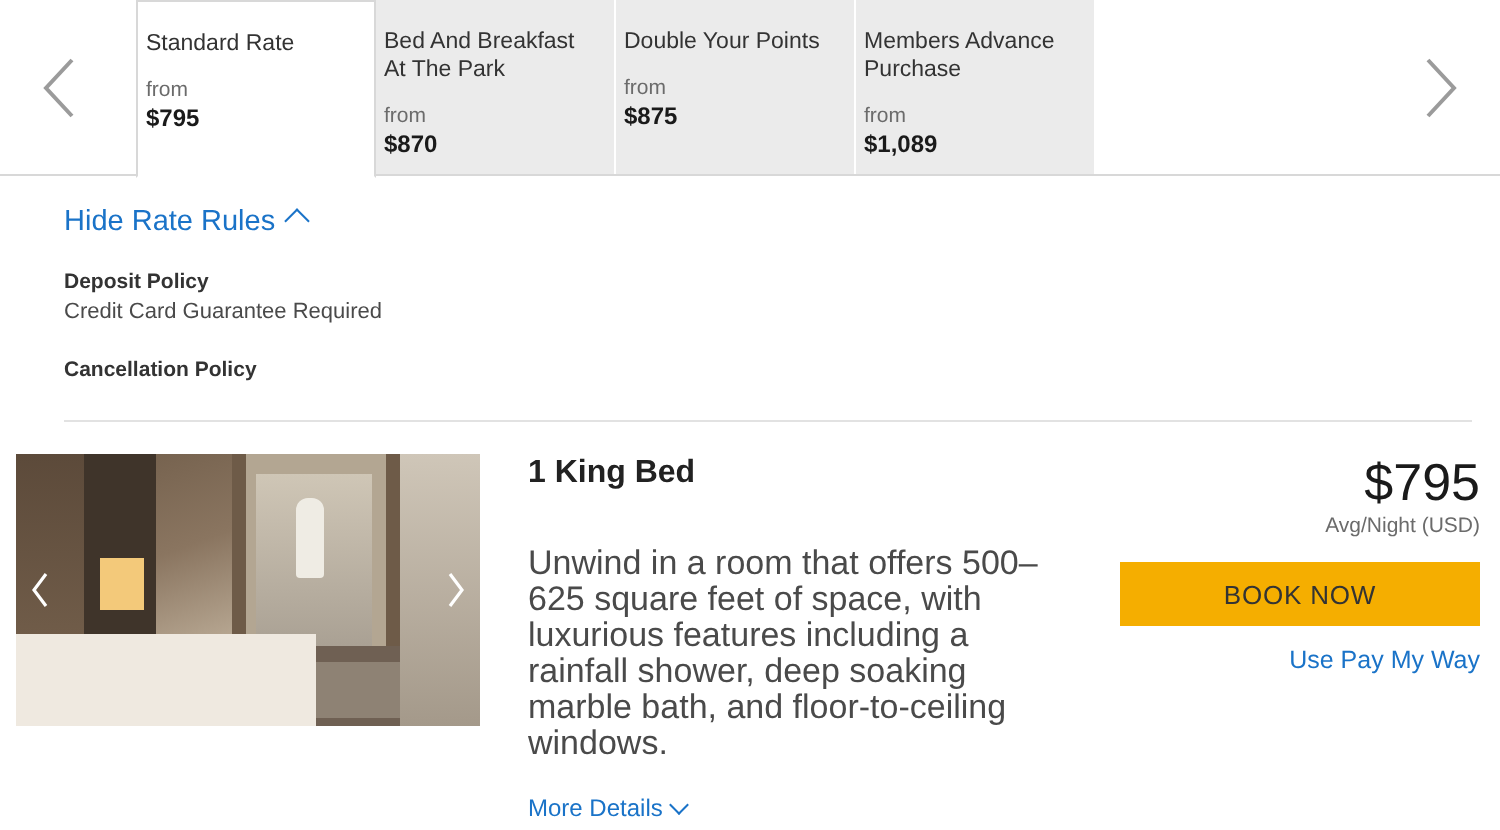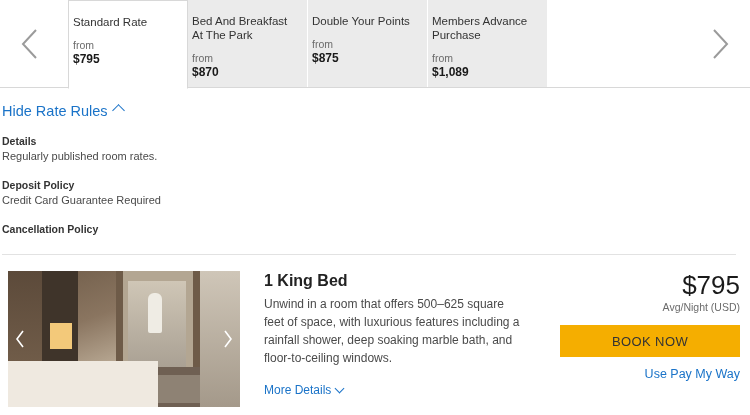--- a/index.html
+++ b/index.html
@@ -78,21 +78,21 @@
   .tab-price {
     font-size: 12px;
     color: #1a1a1a;
     font-weight: 700;
     line-height: 14px;
     margin-top: 1px;
   }
 
   
   .rules {
-    padding: 14px 14px 0 2px;
+    padding: 14px 14px 0 32px;
   }
   .rules-toggle {
     color: #1a73c8;
     font-size: 14.5px;
     display: inline-flex;
     align-items: center;
     gap: 6px;
     cursor: pointer;
   }
   .chev-up {
@@ -208,24 +208,24 @@
     flex: 1 1 auto;
     padding: 0 18px 0 24px;
   }
   .room-title {
     font-size: 16px;
     color: #222222;
     line-height: 20px;
     font-weight: 700;
   }
   .room-desc {
-    font-size: 12px;
+    font-size: 17px;
     color: #4a4a4a;
     line-height: 18px;
-    margin-top: 4px;
+    margin-top: 26px;
     max-width: 290px;
   }
   .more-details {
     margin-top: 16px;
     color: #1a73c8;
     font-size: 12px;
     display: inline-flex;
     align-items: center;
     gap: 5px;
     cursor: pointer;
@@ -324,24 +324,20 @@
   </div>
 </div>
 
 <div class="rules">
 
   <div class="rules-toggle">
     <span>Hide Rate Rules</span>
     <span class="chev-up"></span>
   </div>
 
-  <div class="rule-block">
-    <div class="rule-title">Details</div>
-    <div class="rule-text">Regularly published room rates.</div>
-  </div>
 
   <div class="rule-block">
     <div class="rule-title">Deposit Policy</div>
     <div class="rule-text">Credit Card Guarantee Required</div>
   </div>
 
   <div class="rule-block">
     <div class="rule-title">Cancellation Policy</div>
   </div>
 

